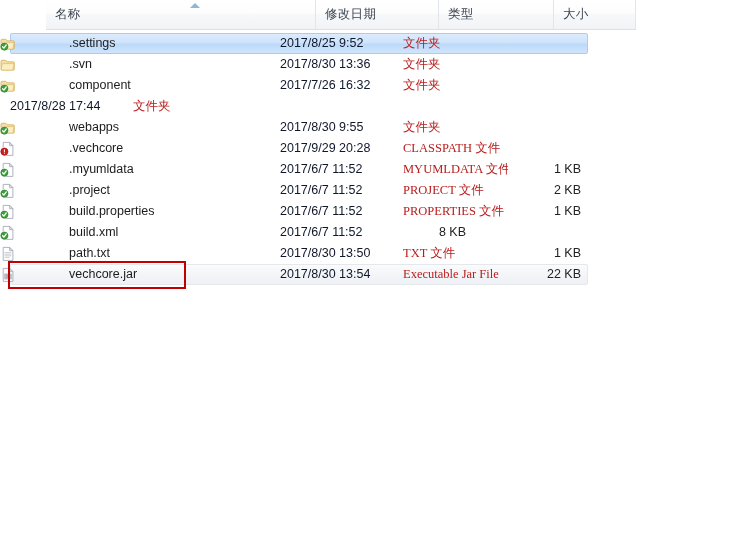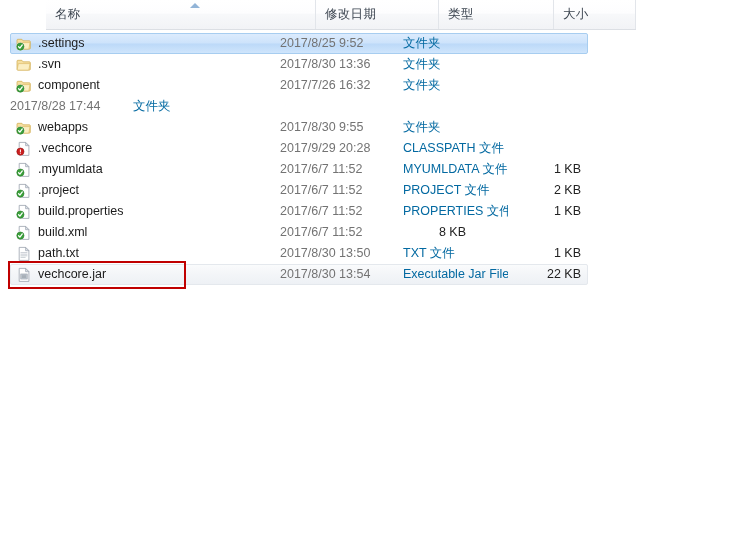--- a/index.html
+++ b/index.html
@@ -107,23 +107,23 @@
     position: relative;
     z-index: 2;
     box-sizing: border-box;
     height: 21px;
     line-height: 21px;
     white-space: nowrap;
     overflow: hidden;
     color: #1c1c1c;
     font-size: 12.5px;
   }
-  .c-name { width: 270px; padding-left: 16px; display: flex; align-items: center; }
-  .c-date { width: 123px; padding-left: 10px; color: #737373; }
-  .c-type { width: 115px; padding-left: 10px; color: #0369a1; }
+  .c-name { width: 270px; display: flex; align-items: center; gap: 47px; }
+  .c-date { width: 123px; padding-left: 10px; color: #0f172a; }
+  .c-type { width: 115px; padding-left: 10px; color: #b91c1c; font-family: Liberation Serif, serif; }
   .c-size { width: 82px;  padding-right: 9px; text-align: right; color: #222; }
 
   .fname {
     margin-left: 6px;
     display: inline-block;
     overflow: hidden;
     text-overflow: ellipsis;
   }
 
   

